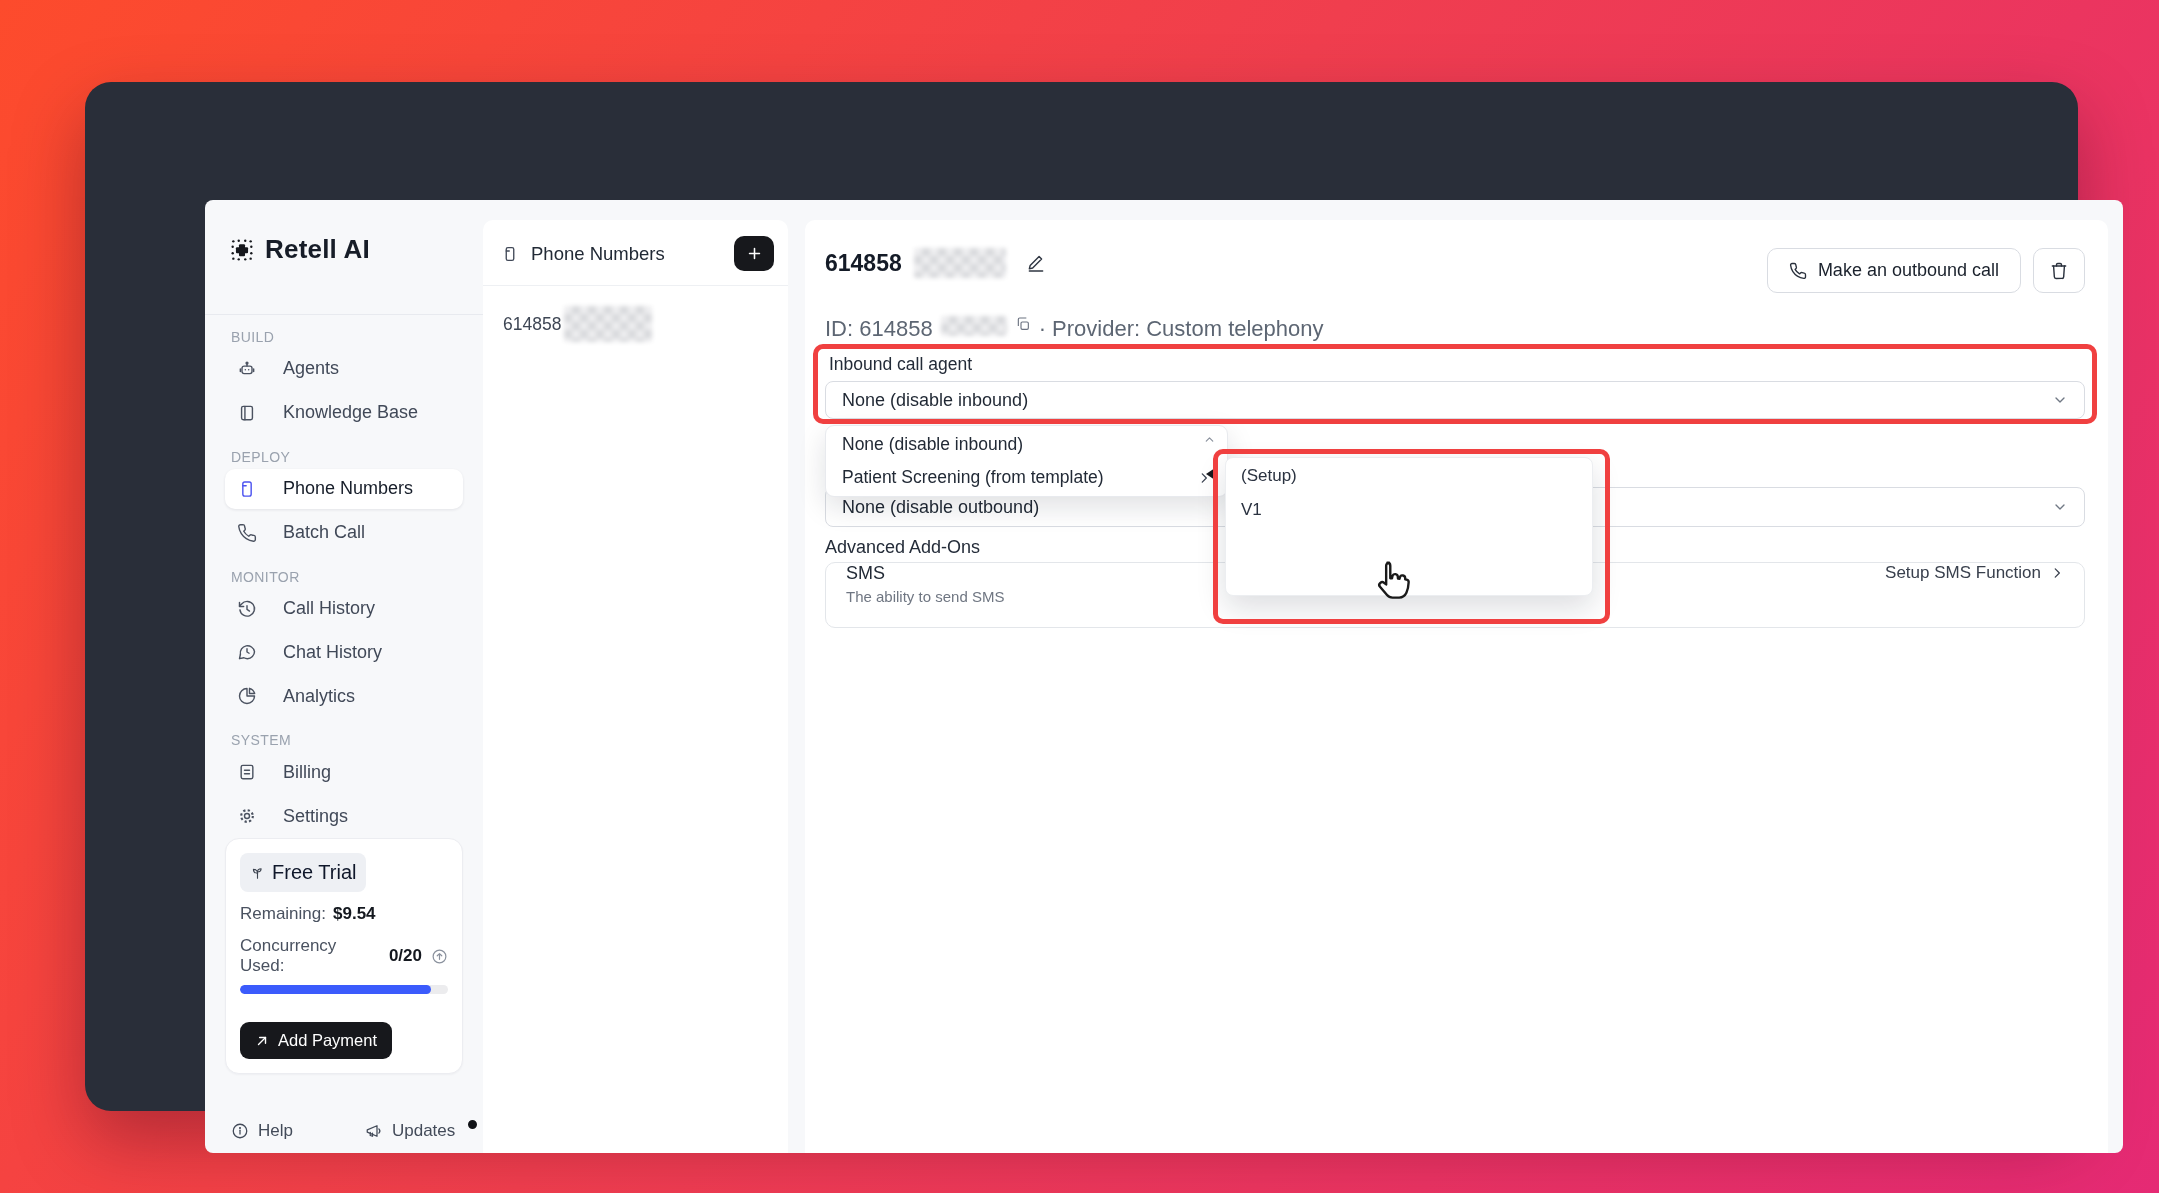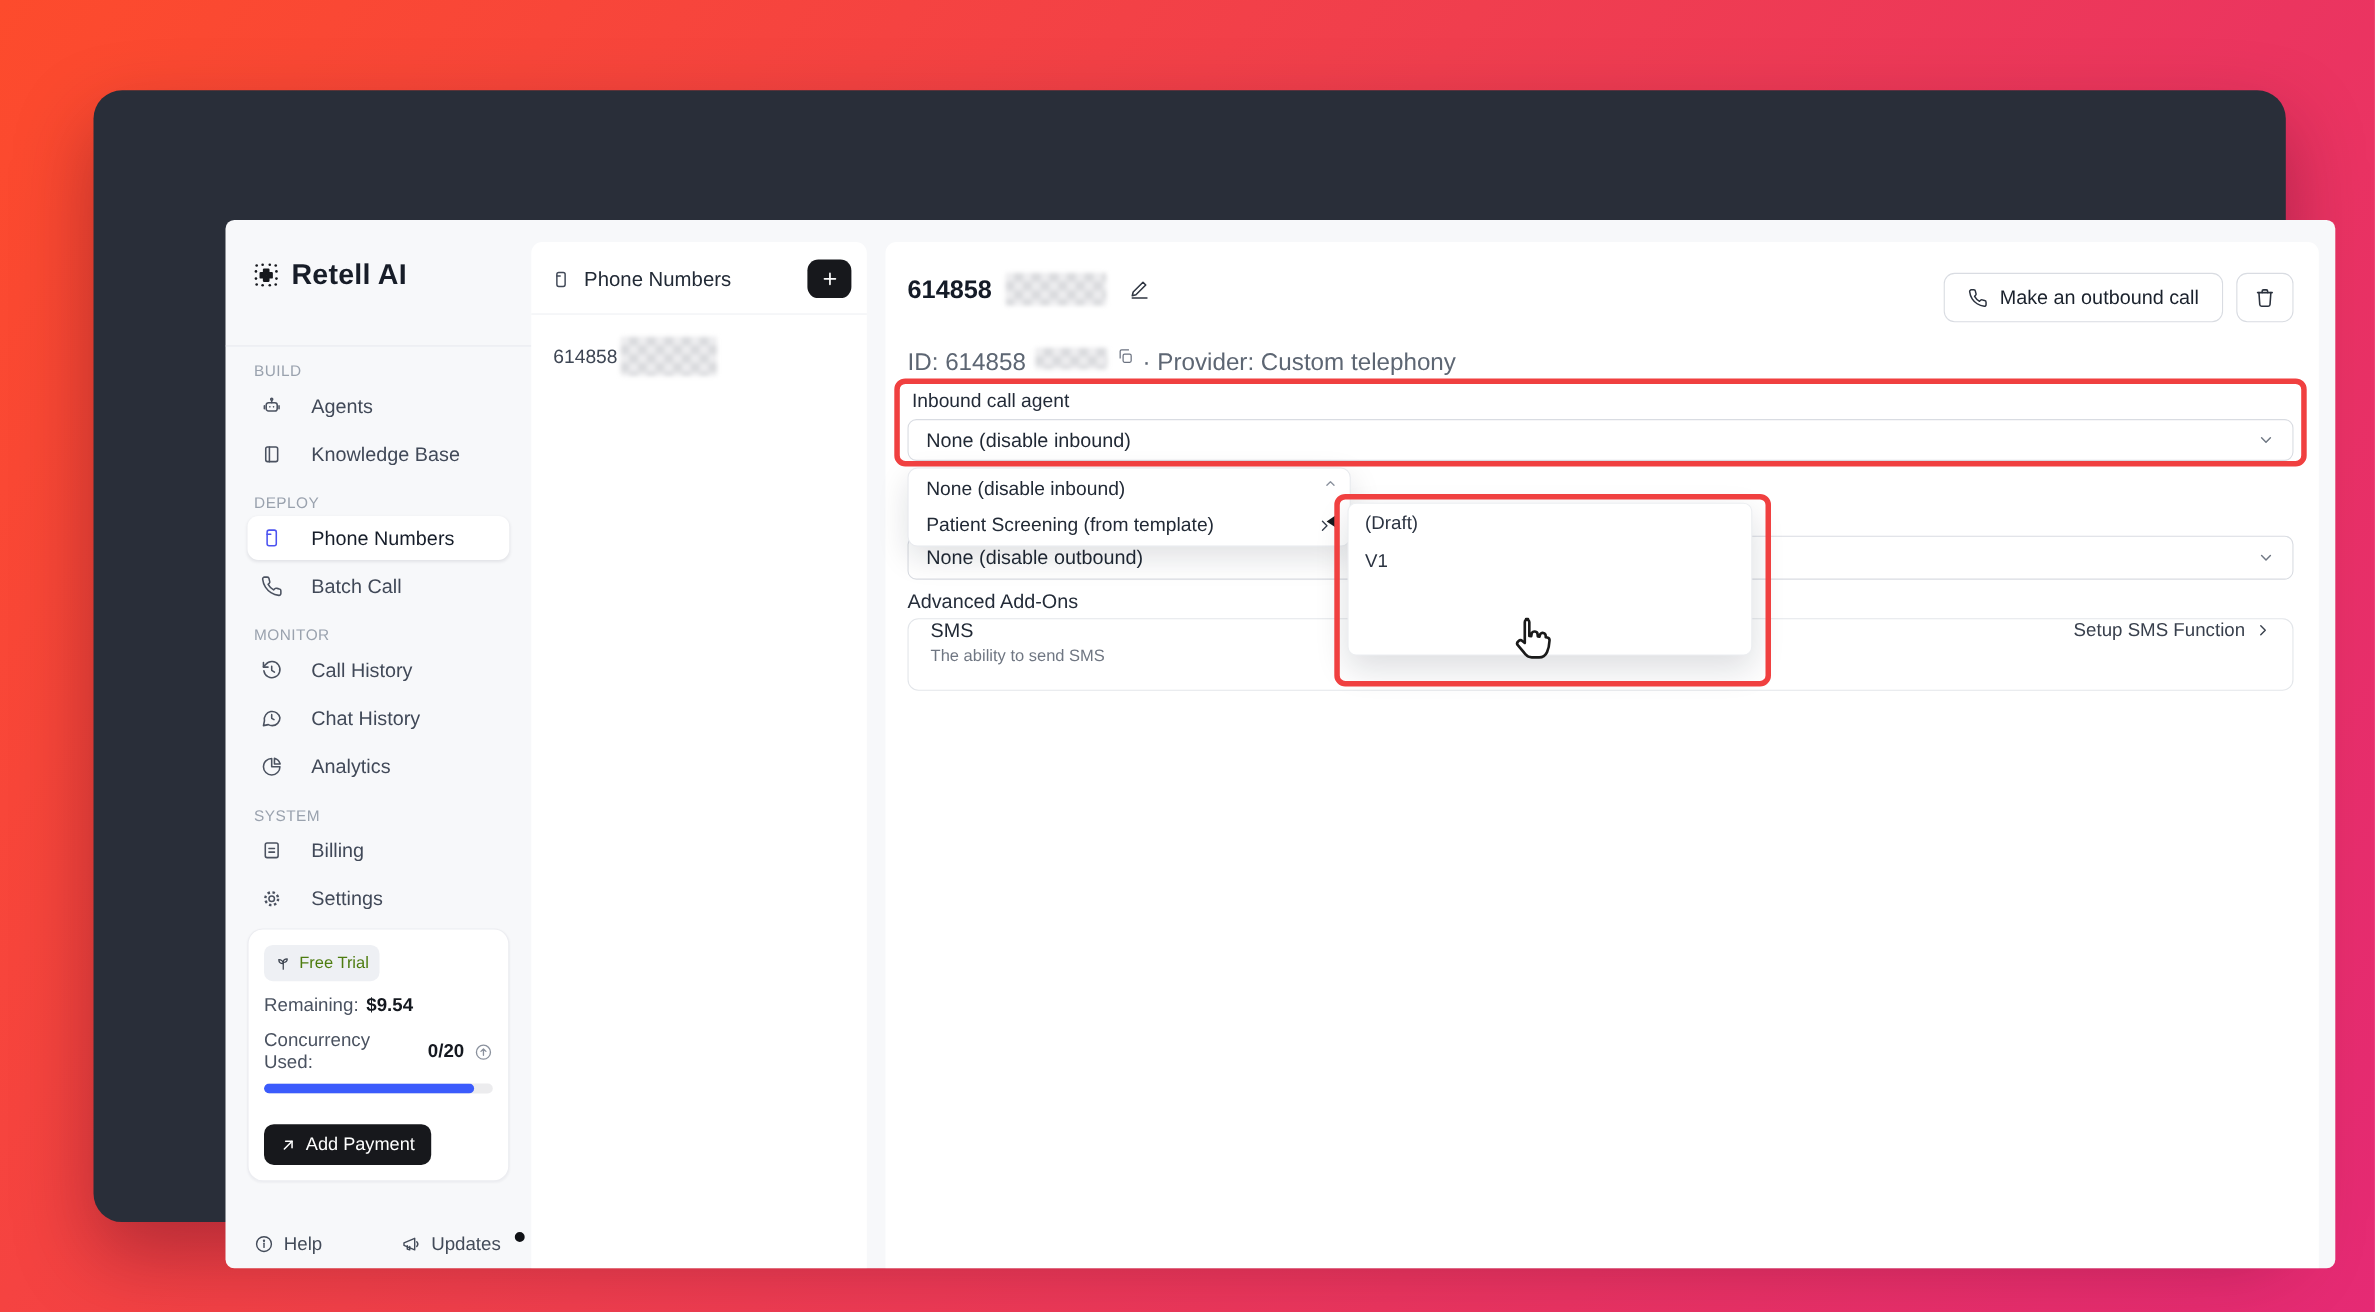--- a/index.html
+++ b/index.html
@@ -35,21 +35,21 @@
   .nav-item .ic { color:#4b5260; }
   .nav-item.active { background:#fff; color:#161d29; font-weight:500;
     box-shadow:0 1px 3px rgba(20,25,40,.09); }
   .nav-item.active .ic { color:#4c53f0; }
 
   .trial-card {
     margin-top:auto; margin-bottom:47px; background:#fff; border:1px solid #ecedf1;
     border-radius:14px; padding:14px; box-shadow:0 1px 2px rgba(20,25,40,.04);
   }
   .trial-badge { display:inline-flex; align-items:center; gap:7px; background:#eef0f4;
-    border-radius:8px; padding:8px 10px; font-size:15px; color:#4d7c0f; }
+    border-radius:8px; padding:8px 10px; font-size:20px; color:#0f172a; }
   .trial-line { margin-top:12px; font-size:17px; color:#4a5260; display:flex; align-items:center; gap:7px; }
   .trial-line b { color:#14181f; }
   .trial-line .ic { color:#8a919d; margin-left:2px; }
   .progress-track { margin-top:9px; height:9px; border-radius:5px; background:#ececee; overflow:hidden; }
   .progress-fill { height:100%; border-radius:5px; background:#3b5bfc; }
   .add-payment {
     margin-top:28px; display:inline-flex; align-items:center; gap:9px;
     background:#17181c; color:#fff; border:none; border-radius:9px;
     height:37px; padding:0 15px; font-size:16.5px; cursor:pointer;
     font-family:inherit;
@@ -447,21 +447,21 @@
         <span class="ic">
           <svg width="14" height="14" viewBox="0 0 24 24" fill="none" stroke="currentColor" stroke-width="2.2" stroke-linecap="round" stroke-linejoin="round">
                 <path d="m9 5 7 7-7 7"></path>
               </svg>
         </span>
       </div>
     </div>
 
     <div class="version-menu">
       <div class="v-item">
-        <span>(Draft)</span>
+        <span>(Setup)</span>
       </div>
       <div class="v-item">
         <span>V1</span>
       </div>
     </div>
     <span class="submenu-arrow">
       <svg width="11" height="14" viewBox="0 0 11 14" fill="#16181d">
             <polygon points="10,1 1,7 10,13"></polygon>
           </svg>
     </span>

